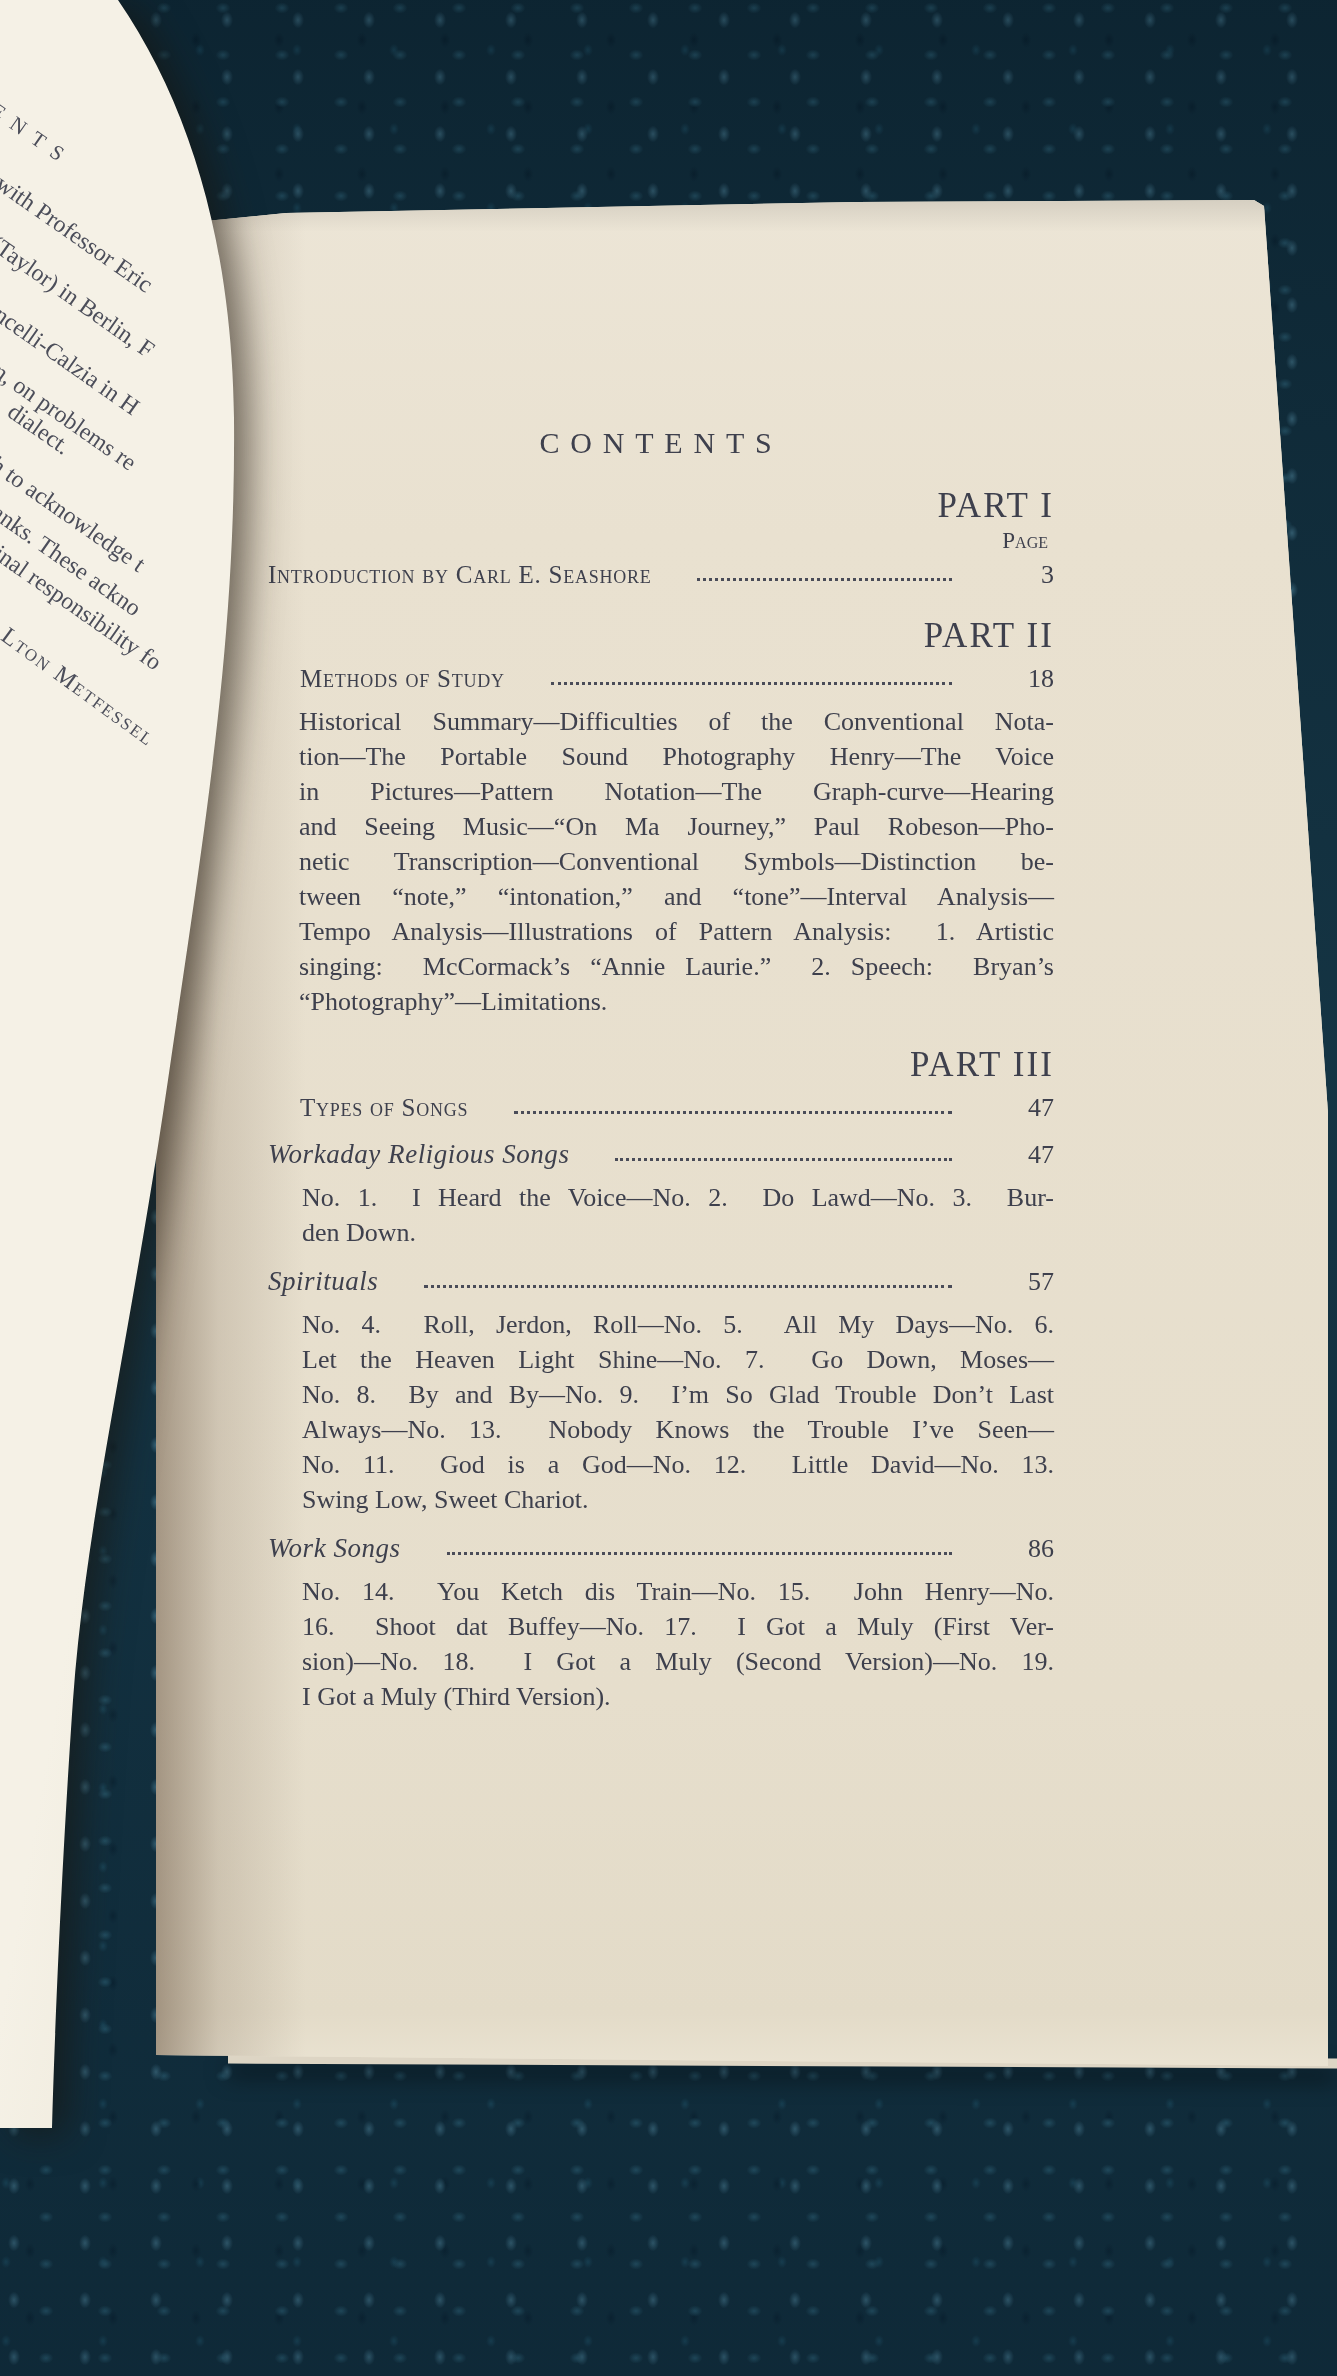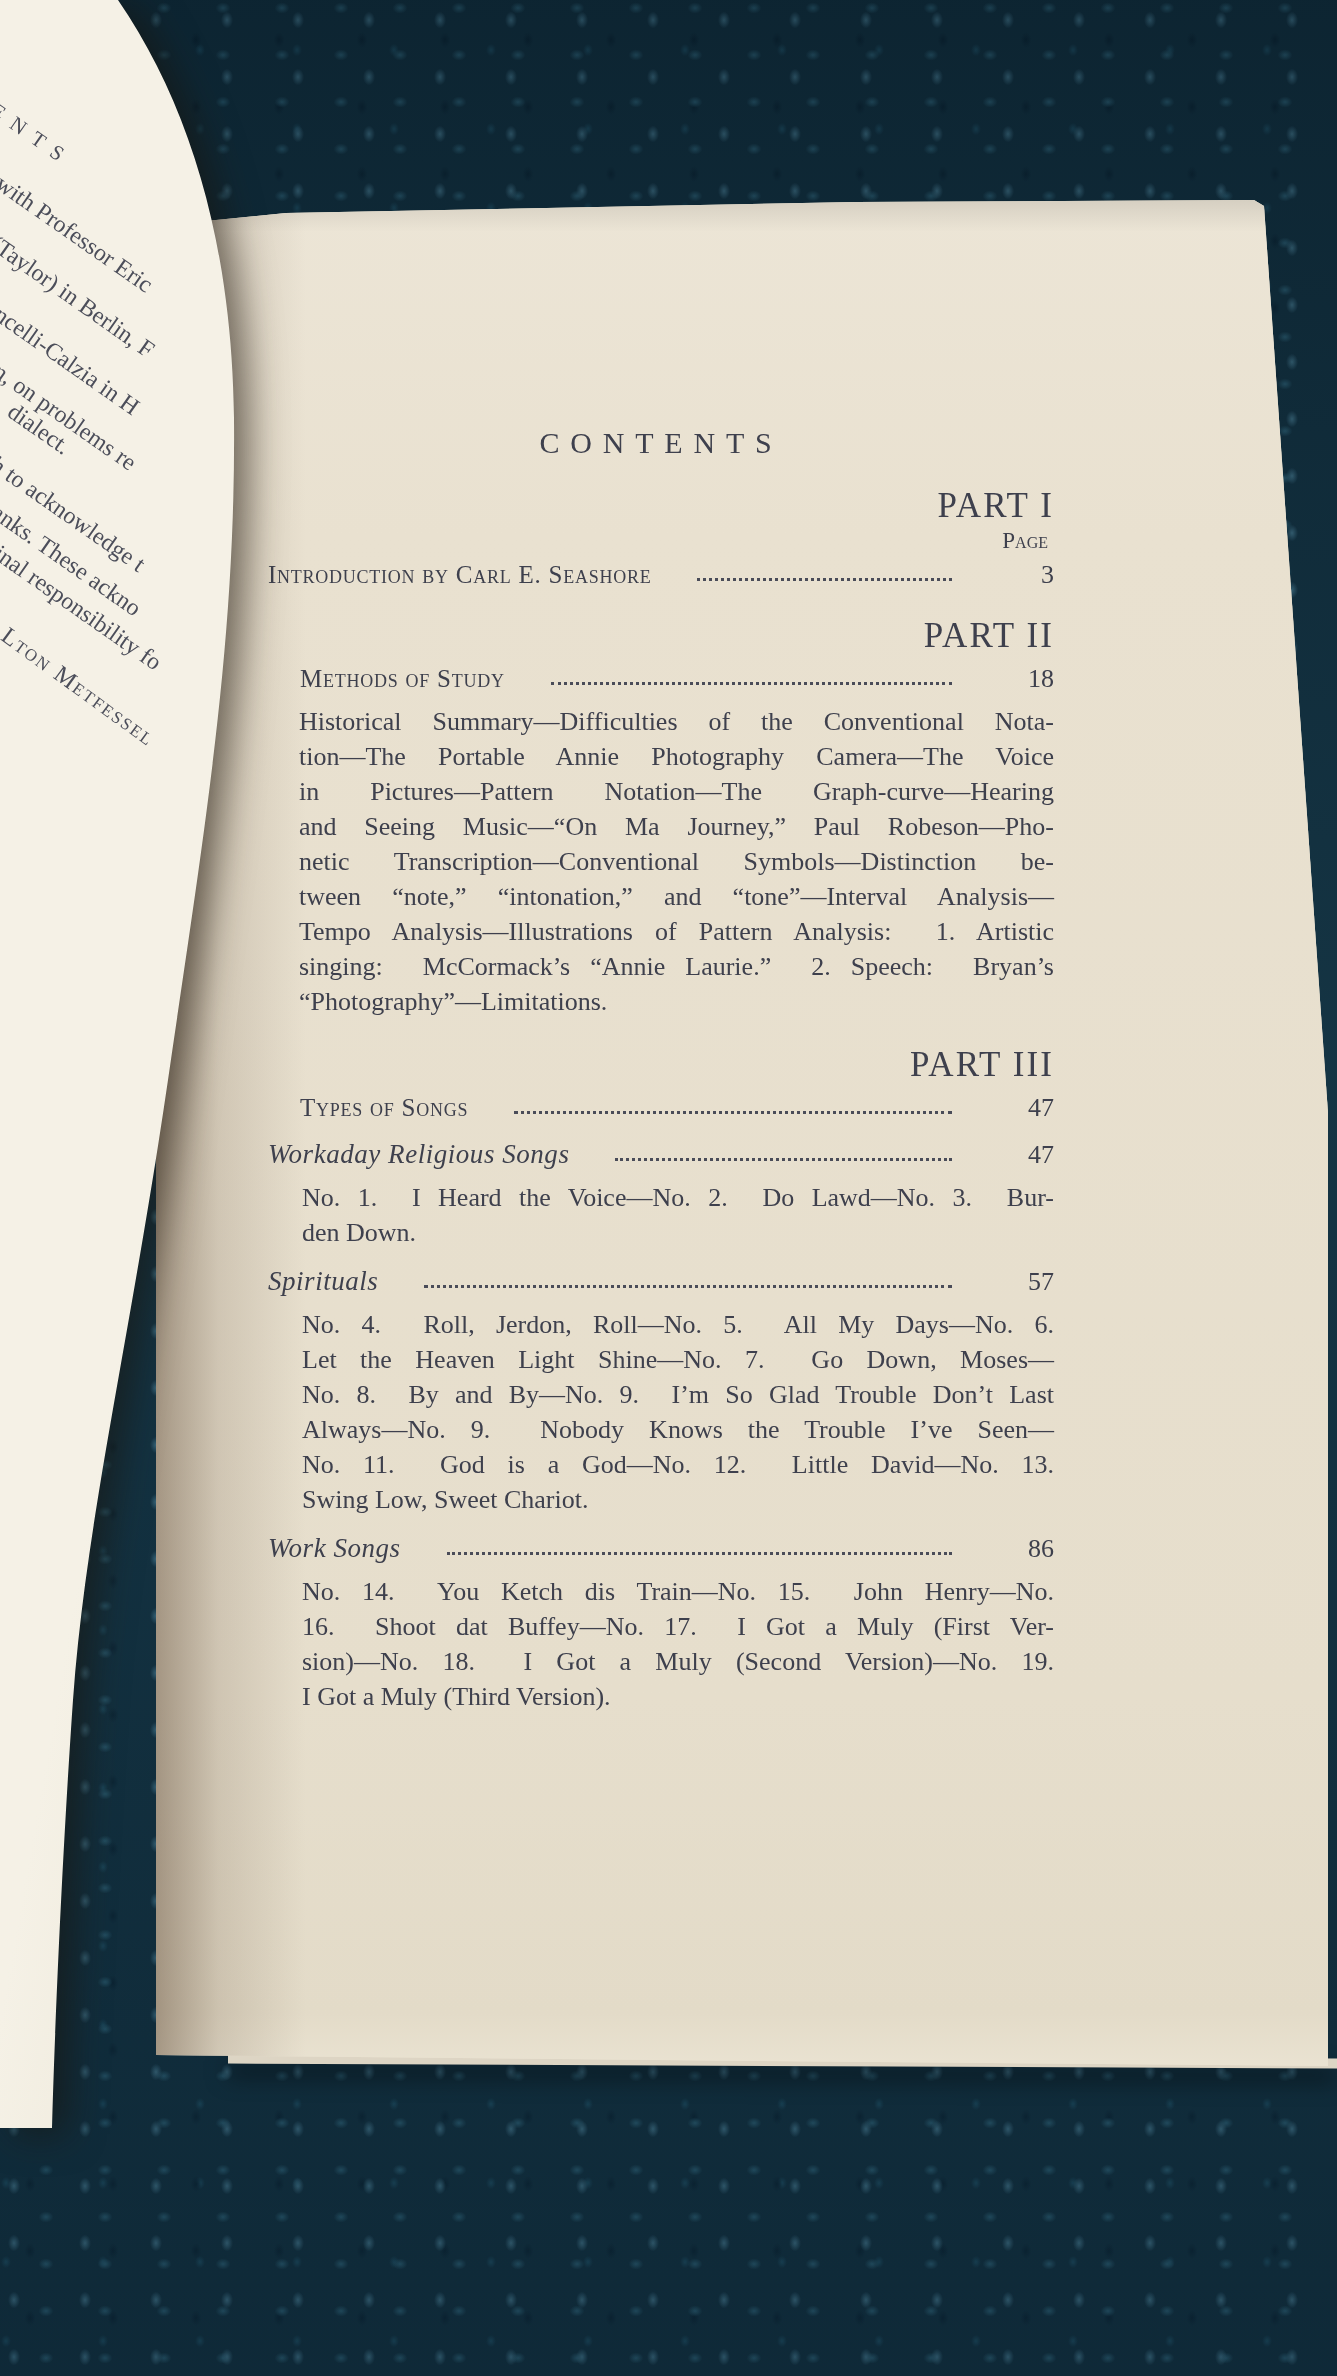--- a/index.html
+++ b/index.html
@@ -98,21 +98,21 @@
       <div class="part-heading later">PART II</div>
 
       <div class="row part2-row">
         <span class="sc">Methods of Study</span>
         <span class="dots"></span>
         <span class="num">18</span>
       </div>
 
       <div class="jblock">
           <div class="jline">Historical Summary—Difficulties of the Conventional Nota-</div>
-          <div class="jline">tion—The Portable Annie Photography Camera—The Voice</div>
+          <div class="jline">tion—The Portable Sound Photography Henry—The Voice</div>
           <div class="jline">in Pictures—Pattern Notation—The Graph-curve—Hearing</div>
           <div class="jline">and Seeing Music—“On Ma Journey,” Paul Robeson—Pho-</div>
           <div class="jline">netic Transcription—Conventional Symbols—Distinction be-</div>
           <div class="jline">tween “note,” “intonation,” and “tone”—Interval Analysis—</div>
           <div class="jline">Tempo Analysis—Illustrations of Pattern Analysis:  1. Artistic</div>
           <div class="jline">singing:  McCormack’s “Annie Laurie.”  2. Speech:  Bryan’s</div>
           <div class="jline">“Photography”—Limitations.</div>
         </div>
 
       <div class="part-heading later">PART III</div>
@@ -135,21 +135,21 @@
 
       <div class="row indented">
         <span class="italic-title">Spirituals</span>
         <span class="dots"></span>
         <span class="num">57</span>
       </div>
       <div class="jblock entries">
           <div class="jline">No. 4.  Roll, Jerdon, Roll—No. 5.  All My Days—No. 6.</div>
           <div class="jline">Let the Heaven Light Shine—No. 7.  Go Down, Moses—</div>
           <div class="jline">No. 8.  By and By—No. 9.  I’m So Glad Trouble Don’t Last</div>
-          <div class="jline">Always—No. 9.  Nobody Knows the Trouble I’ve Seen—</div>
+          <div class="jline">Always—No. 13.  Nobody Knows the Trouble I’ve Seen—</div>
           <div class="jline">No. 11.  God is a God—No. 12.  Little David—No. 13.</div>
           <div class="jline">Swing Low, Sweet Chariot.</div>
         </div>
 
       <div class="row indented">
         <span class="italic-title">Work Songs</span>
         <span class="dots"></span>
         <span class="num">86</span>
       </div>
       <div class="jblock entries">

